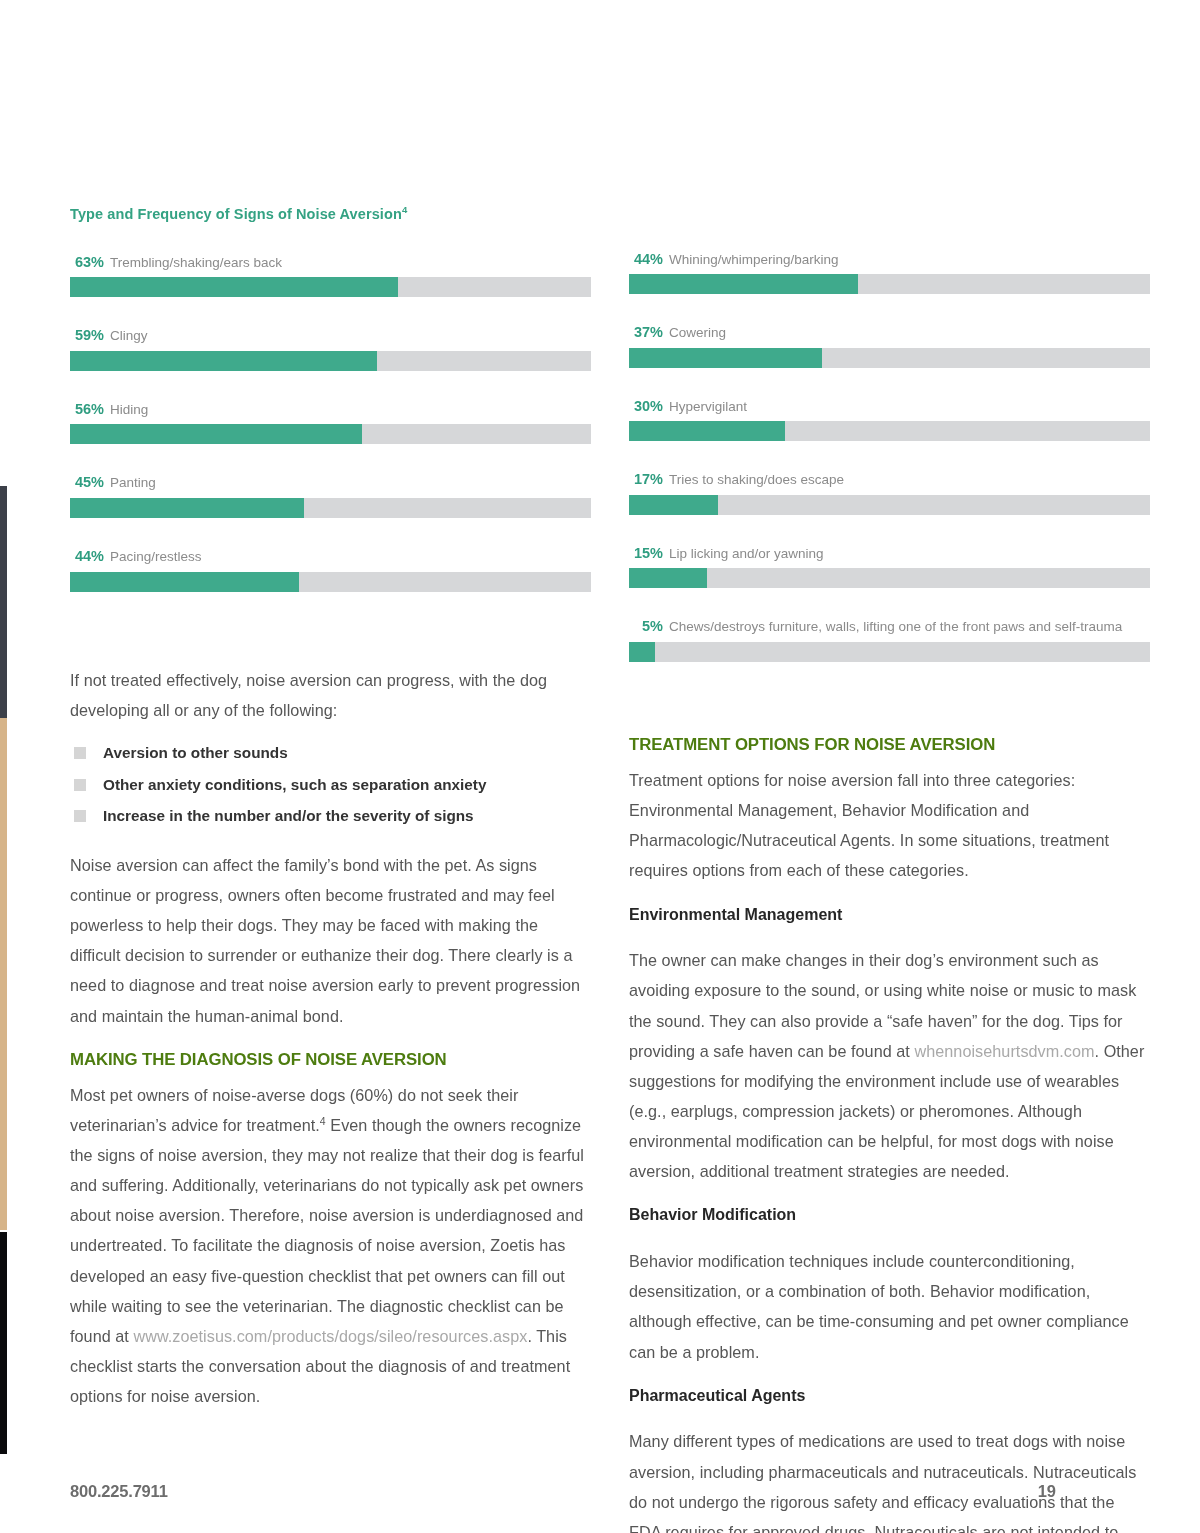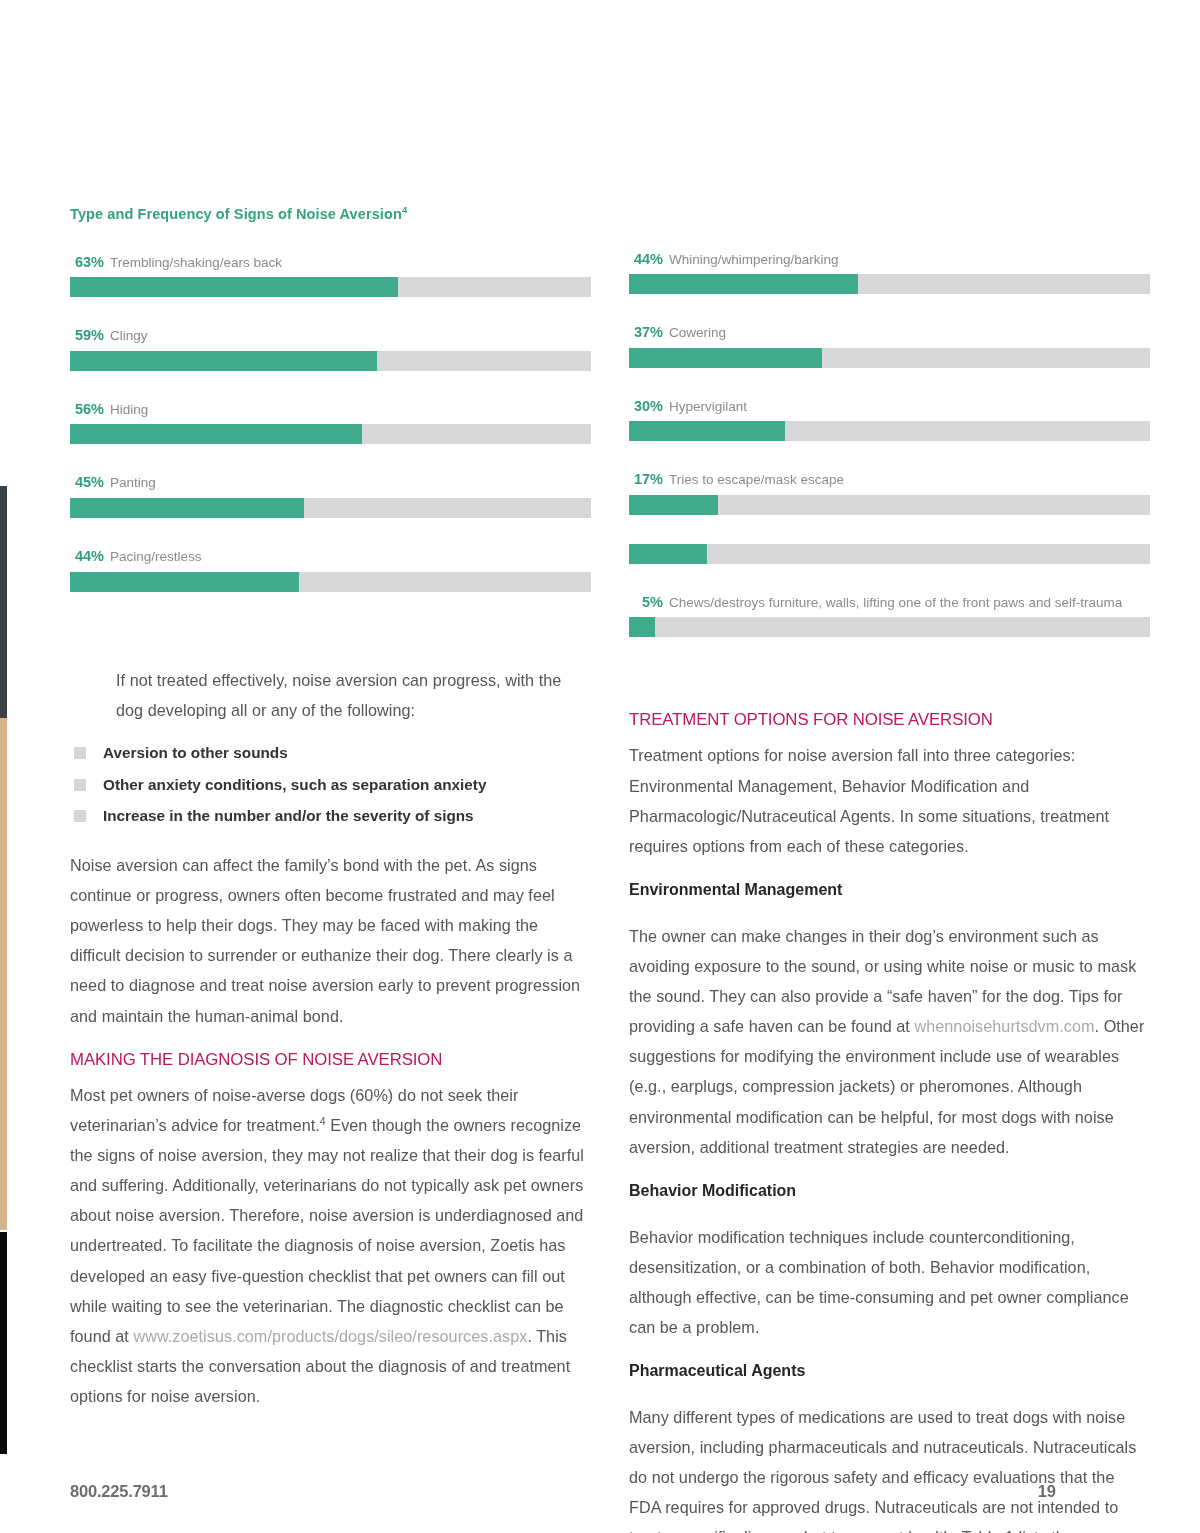--- a/index.html
+++ b/index.html
@@ -95,21 +95,21 @@
   .chart-gap { height: 44px; }
 
   
   p.body {
     font-size: 16.2px;
     line-height: 1.86;
     color: #565656;
     margin: 0 0 19px 0;
     letter-spacing: 0.05px;
   }
-  p.body.tight { margin-bottom: 16px; margin-left: 46px; }
+  p.body.tight { margin-bottom: 16px; }
   .muted-link { color: #a9a9a9; }
   sup.ref { font-size: 10.5px; vertical-align: super; }
 
   
   ul.bullets {
     list-style: none;
     margin: 2px 0 22px 0;
     padding: 0;
   }
   ul.bullets li {
@@ -127,22 +127,22 @@
     top: 6px;
     width: 12px;
     height: 12px;
     background: #d5d5d5;
     display: block;
   }
 
   
   h2.section {
     font-size: 16.8px;
-    font-weight: normal;
-    color: #be185d;
+    font-weight: bold;
+    color: #4d7c0f;
     margin: 10px 0 10px 0;
     letter-spacing: -0.1px;
     line-height: 1.2;
   }
   h2.section.first { margin-top: 0; }
   h3.sub {
     font-size: 16px;
     font-weight: bold;
     color: #262626;
     margin: 0 0 20px 0;
@@ -292,28 +292,31 @@
           <div class="bar-label">
             <span class="bar-pct">30%</span><span class="bar-name">Hypervigilant</span>
           </div>
           <div class="bar-track">
             <div class="bar-fill" style="width: 30%;"></div>
           </div>
         </div>
 
         <div class="bar-row">
           <div class="bar-label">
-            <span class="bar-pct">17%</span><span class="bar-name">Tries to escape/mask escape</span>
+            <span class="bar-pct">17%</span><span class="bar-name">Tries to shaking/does escape</span>
           </div>
           <div class="bar-track">
             <div class="bar-fill" style="width: 17%;"></div>
           </div>
         </div>
 
         <div class="bar-row">
+          <div class="bar-label">
+            <span class="bar-pct">15%</span><span class="bar-name">Lip licking and/or yawning</span>
+          </div>
           <div class="bar-track">
             <div class="bar-fill" style="width: 15%;"></div>
           </div>
         </div>
 
         <div class="bar-row">
           <div class="bar-label">
             <span class="bar-pct">5%</span><span class="bar-name">Chews/destroys furniture, walls, lifting one of the front paws and self-trauma</span>
           </div>
           <div class="bar-track">

